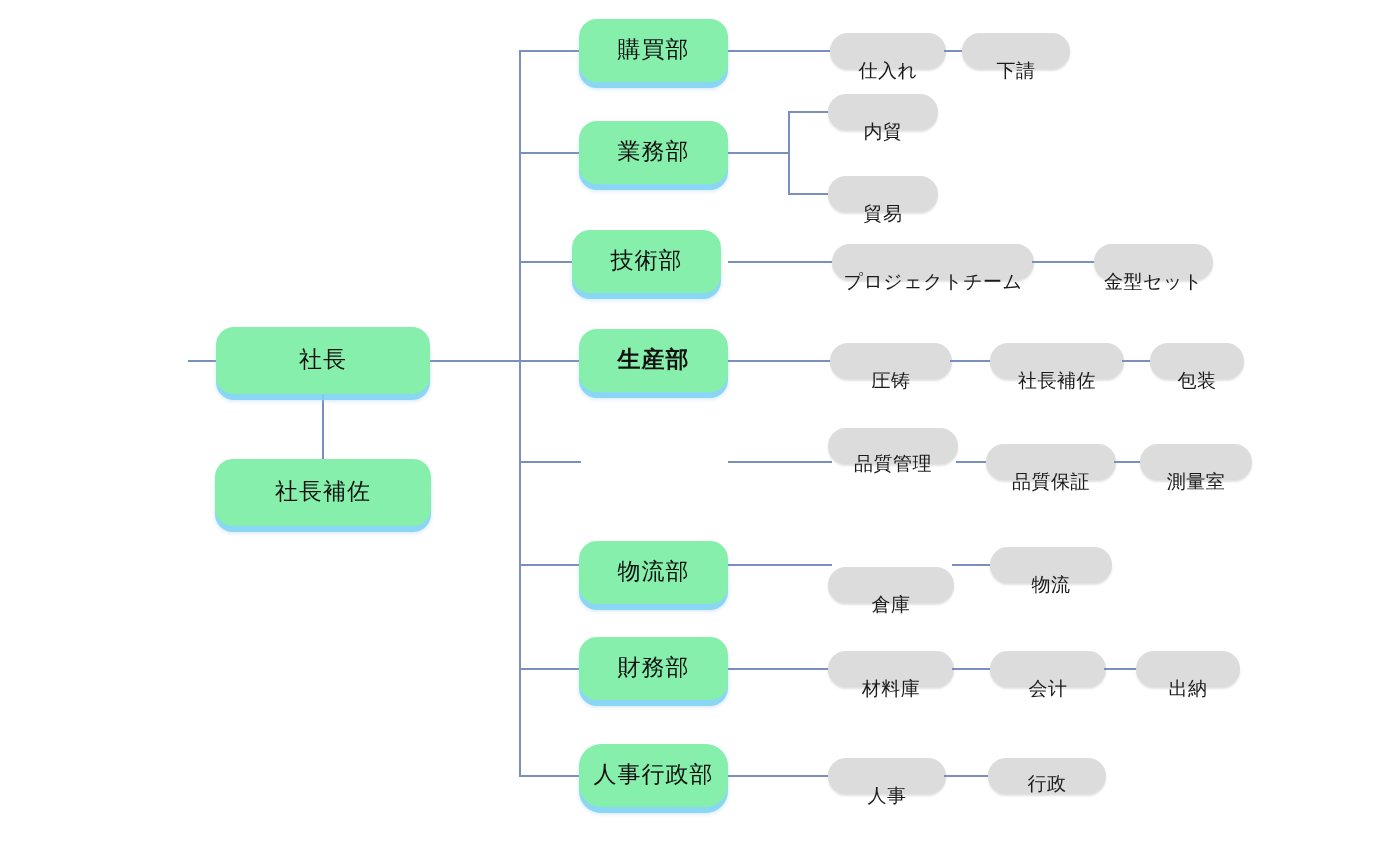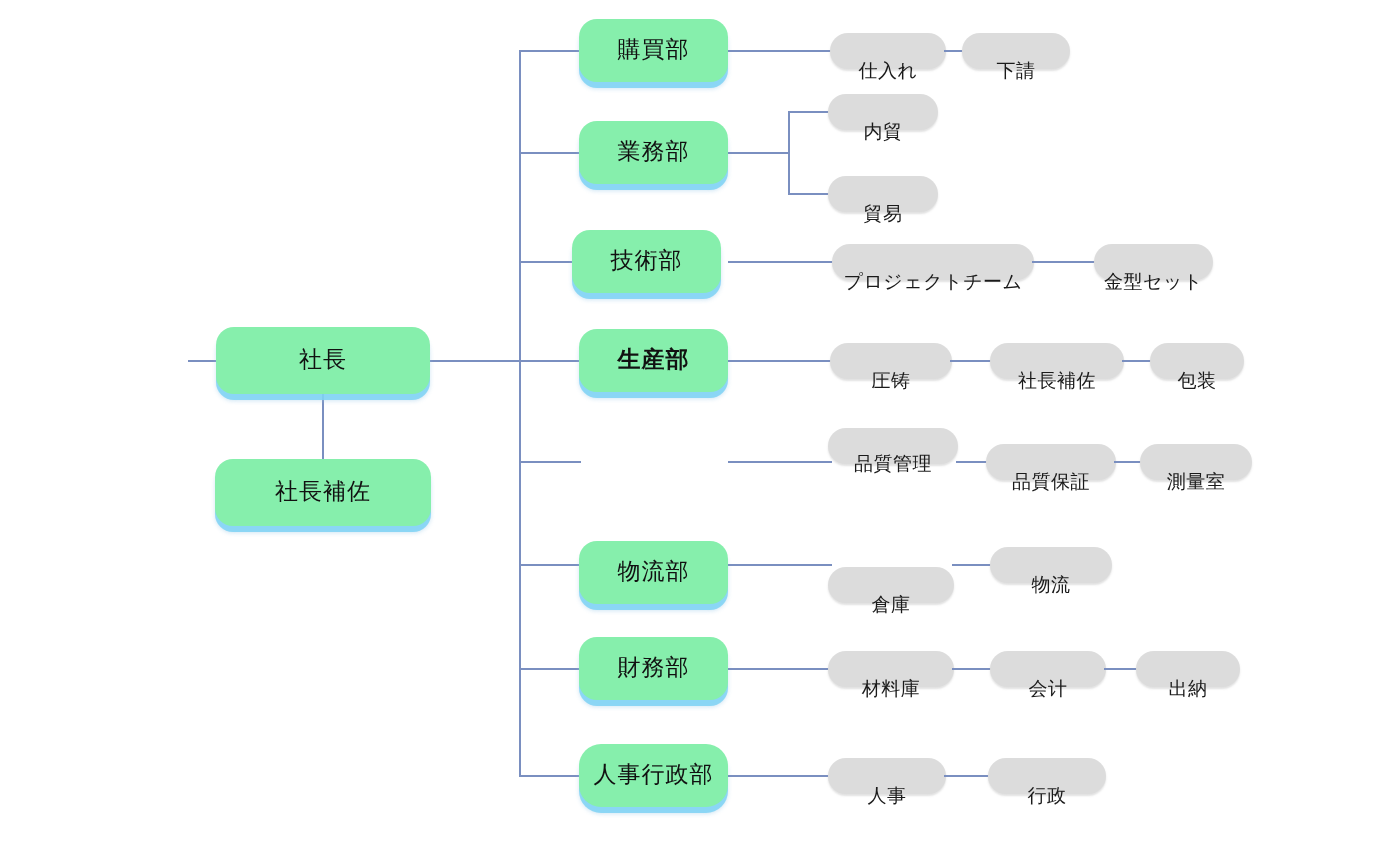--- a/index.html
+++ b/index.html
@@ -198,17 +198,17 @@
 
   <div class="line h" style="left:519px; top:775px; width:62px;"></div>
   <div class="node-blue" style="left:579px; top:744px; width:149px; height:63px;border-radius:22px;">
     <span class="lbl">人事行政部</span>
   </div>
   <div class="line h" style="left:728px; top:775px; width:104px;"></div>
   <div class="node-gray" style="left:828px; top:758px; width:118px; height:36px;">
     <span class="lbl">人事</span>
   </div>
   <div class="line h" style="left:944px; top:775px; width:46px;"></div>
-  <div class="node-gray" style="left:988px; top:758px; width:118px; height:36px;">
+  <div class="node-gray" style="left:988px; top:758px; width:118px; height:36px;align-items:flex-end;">
     <span class="lbl">行政</span>
   </div>
 
 </div>
 
 </body></html>

